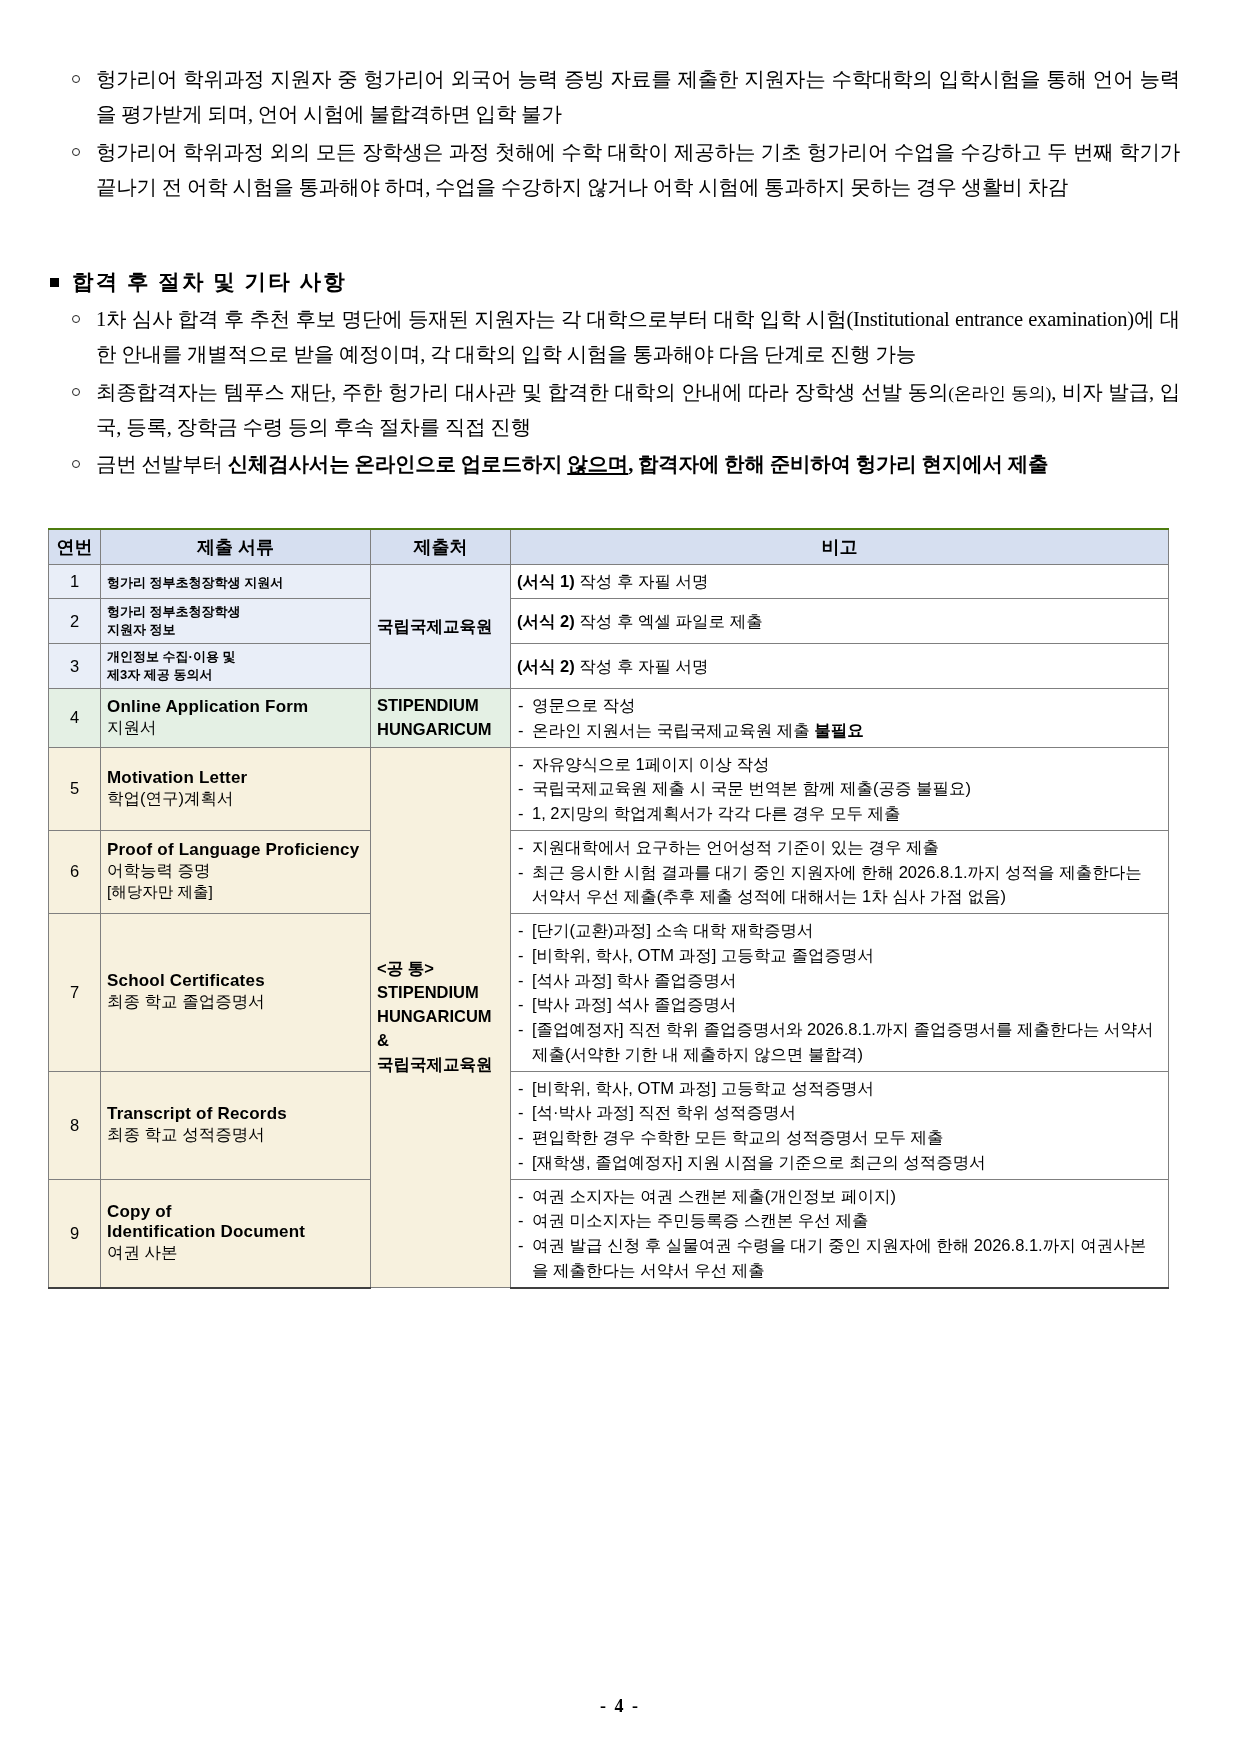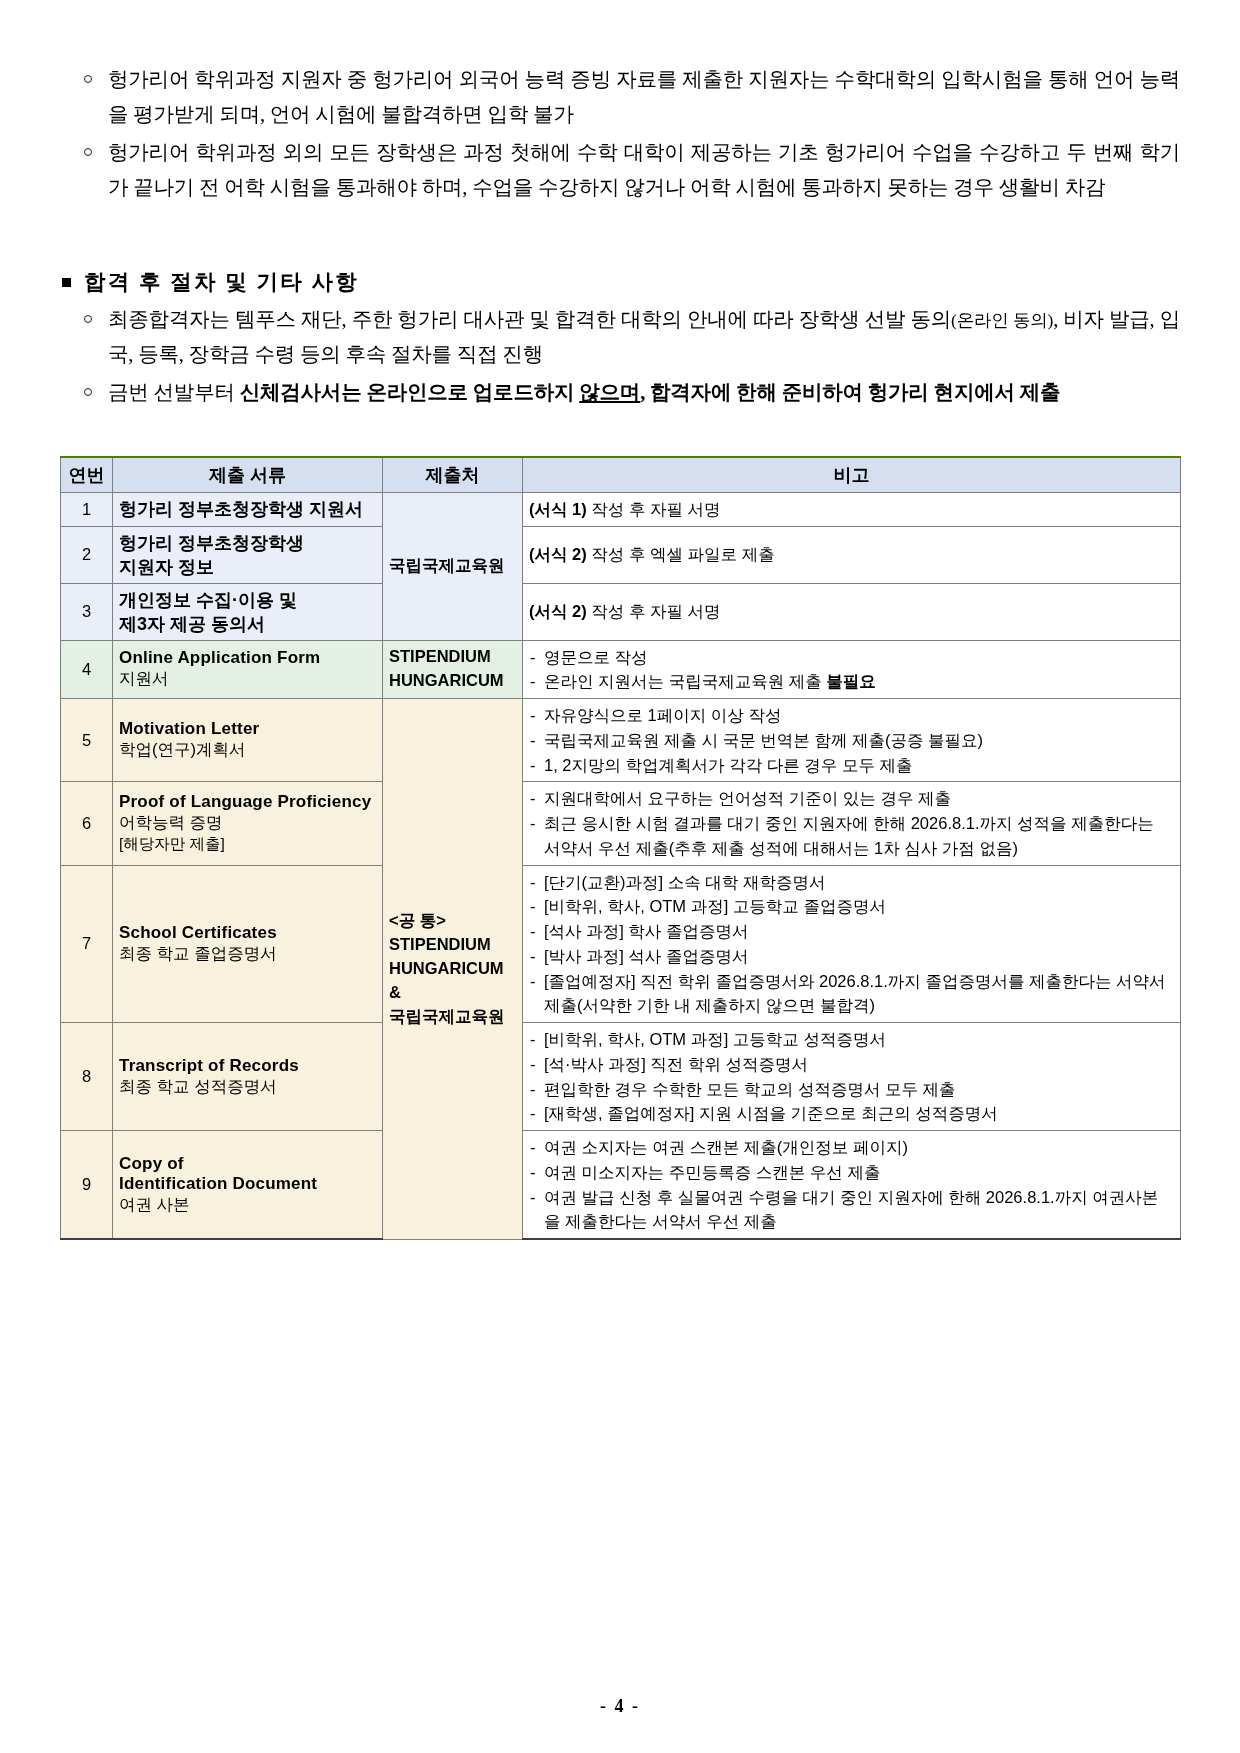--- a/index.html
+++ b/index.html
@@ -11,21 +11,21 @@
     width: 1240px;
     min-height: 1753px;
     font-family: "Liberation Serif", serif;
     color: #000000;
     position: relative;
   }
   .page {
     width: 1240px;
     min-height: 1753px;
     box-sizing: border-box;
-    padding: 62px 60px 40px 60px;
+    padding: 62px 60px 40px 48px;
     position: relative;
   }
 
   
   ul.lvl2 {
     list-style: none;
     margin: 0;
     padding: 0;
   }
   ul.lvl2 > li {
@@ -124,21 +124,21 @@
   .doc-en {
     font-weight: bold;
     font-size: 17px;
     letter-spacing: 0.2px;
   }
   .doc-ko {
     font-size: 16.5px;
   }
   .doc-ko-b {
     font-weight: bold;
-    font-size: 18px;
+    font-size: 13px;
   }
   .doc-sub {
     font-size: 15.5px;
   }
 
   ul.notes {
     list-style: none;
     margin: 0;
     padding: 0;
   }
@@ -181,20 +181,21 @@
   <ul class="lvl2">
     <li>헝가리어 학위과정 지원자 중 헝가리어 외국어 능력 증빙 자료를 제출한 지원자는 수학대학의 입학시험을 통해 언어 능력을 평가받게 되며, 언어 시험에 불합격하면 입학 불가</li>
     <li>헝가리어 학위과정 외의 모든 장학생은 과정 첫해에 수학 대학이 제공하는 기초 헝가리어 수업을 수강하고 두 번째 학기가 끝나기 전 어학 시험을 통과해야 하며, 수업을 수강하지 않거나 어학 시험에 통과하지 못하는 경우 생활비 차감</li>
   </ul>
 
   <div class="spacer-md"></div>
 
   <div class="section-head">합격 후 절차 및 기타 사항</div>
 
   <ul class="lvl2">
+    <li>1차 심사 합격 후 추천 후보 명단에 등재된 지원자는 각 대학으로부터 대학 입학 시험(Institutional entrance examination)에 대한 안내를 개별적으로 받을 예정이며, 각 대학의 입학 시험을 통과해야 다음 단계로 진행 가능</li>
     <li><span>최종합격자는 템푸스 재단, 주한 헝가리 대사관 및 합격한 대학의 안내에 따라 장학생 선발 동의</span><span class="small">(온라인 동의)</span><span>, 비자 발급, 입국, 등록, 장학금 수령 등의 후속 절차를 직접 진행</span></li>
     <li><span>금번 선발부터 </span><span class="b">신체검사서는 온라인으로 업로드하지 </span><span class="b u">않으며</span><span class="b">, 합격자에 한해 준비하여 헝가리 현지에서 제출</span></li>
   </ul>
 
   <div class="spacer-lg"></div>
 
 
   <table class="doc-table">
     <colgroup>
       <col style="width:52px">

